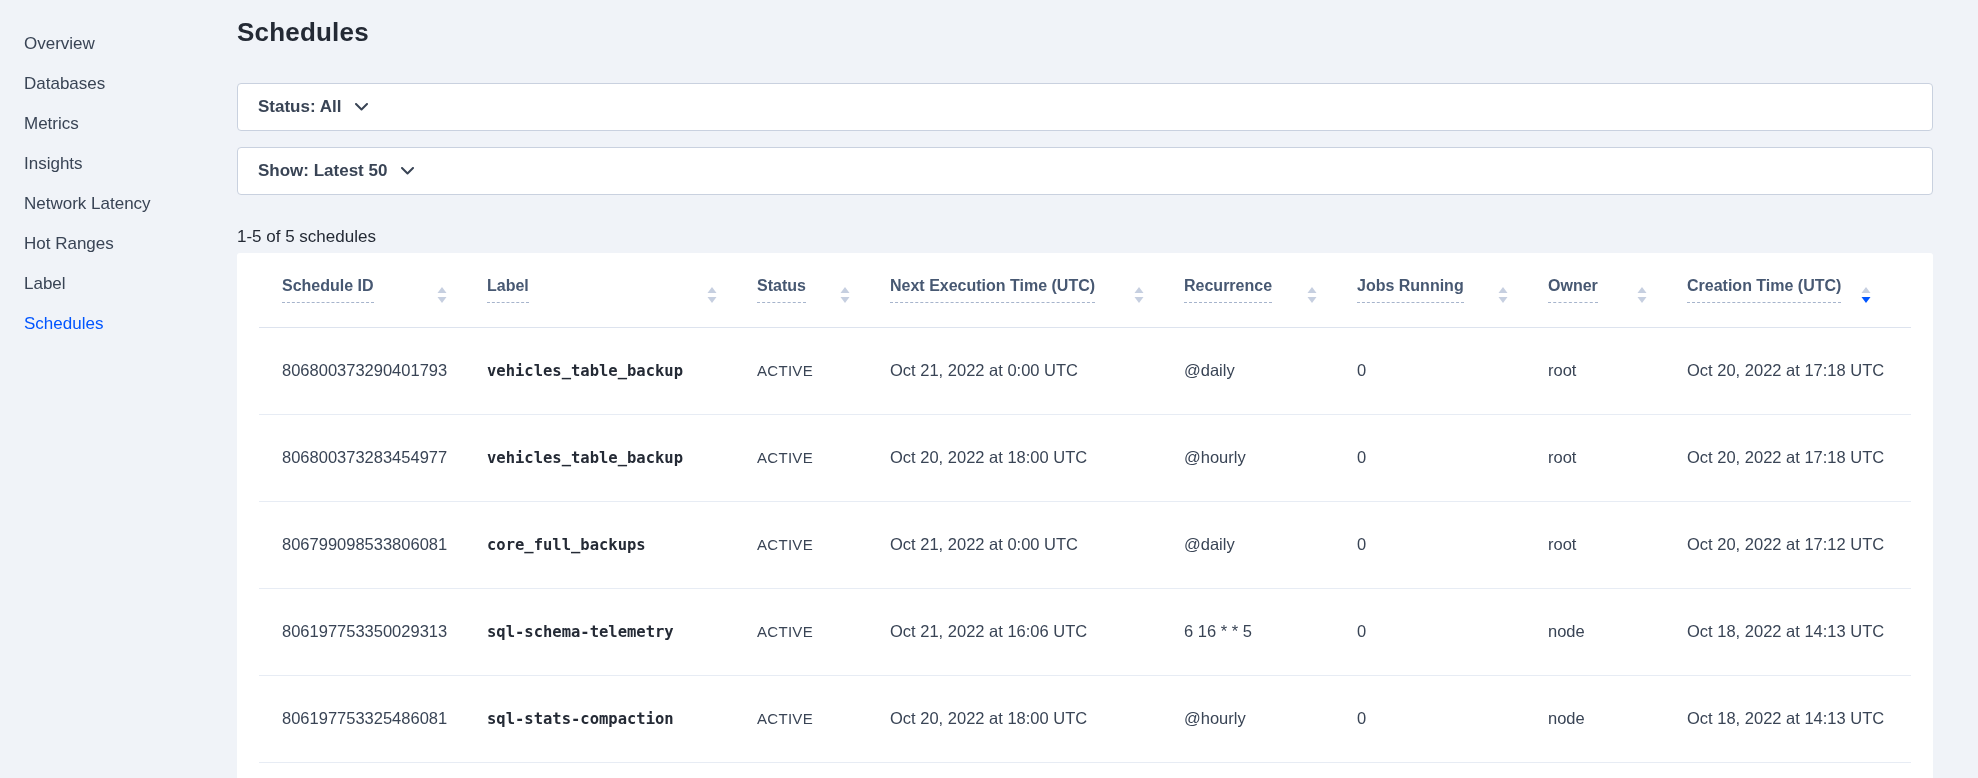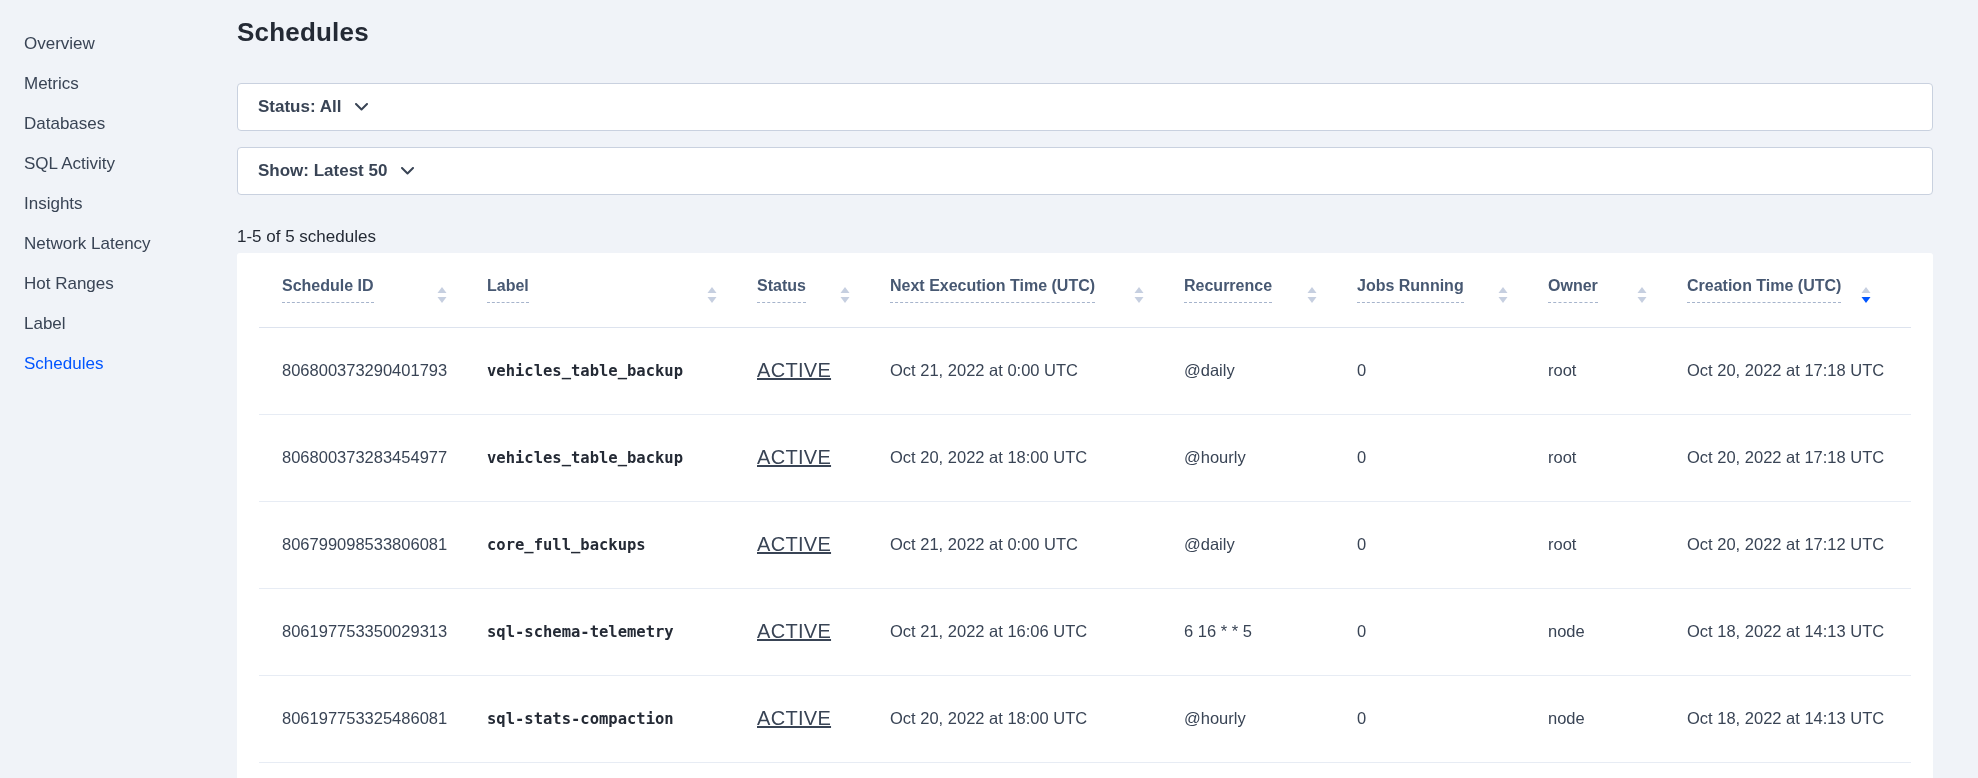--- a/index.html
+++ b/index.html
@@ -82,35 +82,34 @@
     height: 87px; padding: 0;
     vertical-align: middle;
     border-bottom: 1px solid #E7ECF4;
     font-size: 16.5px; color: #394455;
     white-space: nowrap;
   }
   .cell-label {
     font-family: "DejaVu Sans Mono", monospace;
     font-weight: 700; font-size: 15.5px; color: #242A35;
   }
-  .cell-status { font-size: 20px; letter-spacing: 0.3px; text-decoration: underline; }
+  .cell-status { font-size: 15px; letter-spacing: 0.3px; }
 </style>
 </head>
 <body>
 
 <div class="app">
 
   <nav class="sidebar" id="sidebar">
   <a><span class="side-label">Overview</span></a>
 
+  <a><span class="side-label">Databases</span></a>
+
   <a><span class="side-label">Metrics</span></a>
 
-  <a><span class="side-label">Databases</span></a>
-
-  <a><span class="side-label">SQL Activity</span></a>
 
   <a><span class="side-label">Insights</span></a>
 
   <a><span class="side-label">Network Latency</span></a>
 
   <a><span class="side-label">Hot Ranges</span></a>
 
   <a><span class="side-label">Label</span></a>
 
   <a class="active"><span class="side-label">Schedules</span></a>

